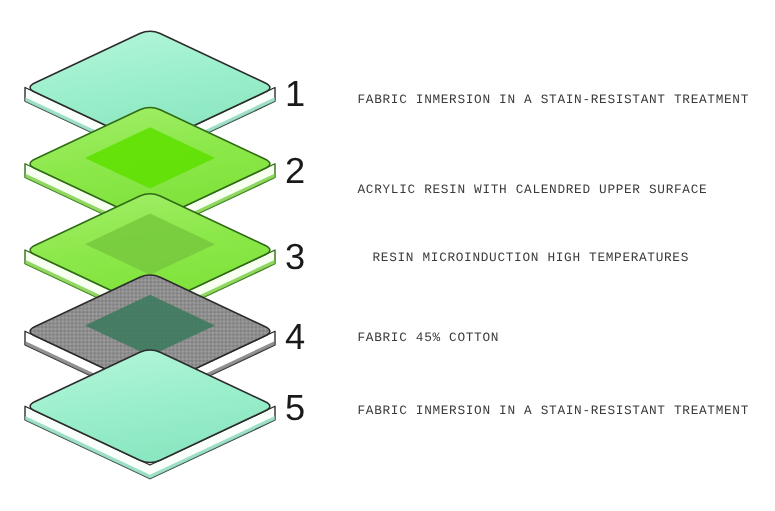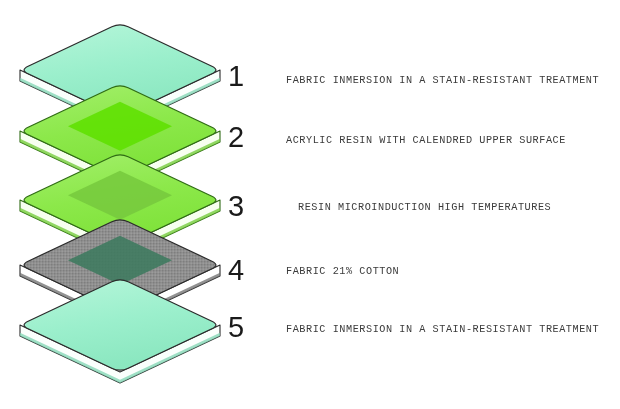--- a/index.html
+++ b/index.html
@@ -106,24 +106,24 @@
         L 220 336 L 120 383 L 20 336 Z" fill="#7FD6B3" opacity="0.75"></path>
           <path d="M 111.85478668425151 281.8282502584018 Q 120 278 128.1452133157485 281.8282502584018 L 211.8547866842515 321.1717497415982 Q 220 325 211.8547866842515 328.8282502584018 L 128.1452133157485 368.1717497415982 Q 120 372 111.85478668425151 368.1717497415982 L 28.145213315748496 328.8282502584018 Q 20 325 28.145213315748496 321.1717497415982 Z" fill="url(#mintGrad)" stroke="#2b2b2b" stroke-width="1.2" stroke-linejoin="round"></path>
         </g>
       </g>
   </svg>
 
   <div class="layer-number" style="left:228px;top:62px;">1</div>
   <div class="layer-label" style="left:270px;top:76px;">FABRIC INMERSION IN A STAIN-RESISTANT TREATMENT</div>
 
   <div class="layer-number" style="left:228px;top:123px;">2</div>
-  <div class="layer-label" style="left:270px;top:136px;">ACRYLIC RESIN WITH CALENDRED UPPER SURFACE</div>
+  <div class="layer-label" style="left:270px;top:148px;">ACRYLIC RESIN WITH CALENDRED UPPER SURFACE</div>
 
   <div class="layer-number" style="left:228px;top:192px;">3</div>
   <div class="layer-label" style="left:270px;top:203px;padding-left:12px;">RESIN MICROINDUCTION HIGH TEMPERATURES</div>
 
   <div class="layer-number" style="left:228px;top:256px;">4</div>
-  <div class="layer-label" style="left:270px;top:267px;">FABRIC 21% COTTON</div>
+  <div class="layer-label" style="left:270px;top:267px;">FABRIC 45% COTTON</div>
 
   <div class="layer-number" style="left:228px;top:313px;">5</div>
   <div class="layer-label" style="left:270px;top:325px;">FABRIC INMERSION IN A STAIN-RESISTANT TREATMENT</div>
 
 </div>
 
 </body></html>

